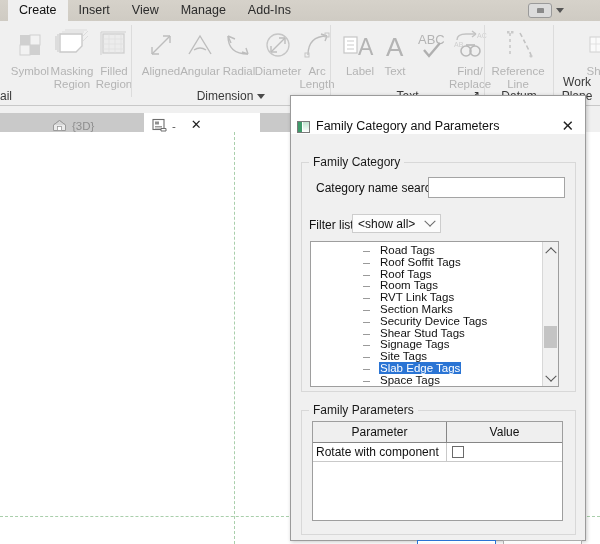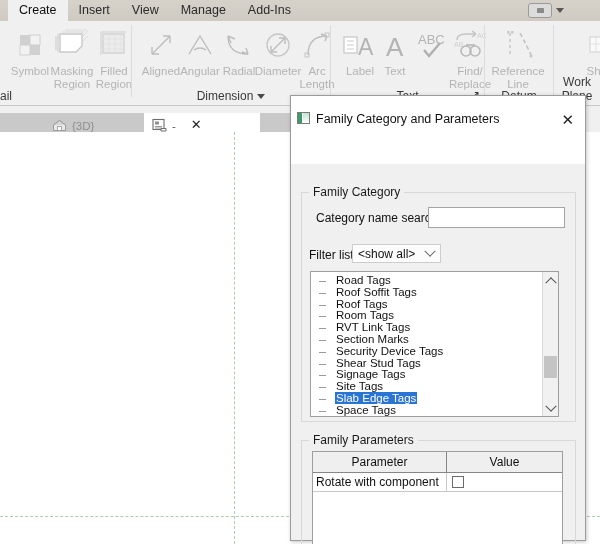--- a/index.html
+++ b/index.html
@@ -92,21 +92,21 @@
   }
 
   
   .dialog {
     position: absolute; left: 290px; top: 95px; width: 294px; height: 444px;
     background: #f0f0f0; border: 1px solid #9b9b9b;
     box-shadow: 1px 1px 4px rgba(0,0,0,0.22);
   }
   .dlg-title {
     position: relative; height: 36px; background: #ffffff;
-    display: flex; align-items: flex-start; padding: 16px 6px;
+    display: flex; align-items: flex-end; padding: 1px 6px;
   }
   .dlg-icon {
     width: 13px; height: 12px; margin-right: 6px; position: relative;
     border: 1px solid #7a7a7a; background: #ffffff; box-sizing: border-box;
   }
   .dlg-icon .g1 { position:absolute; left:0; top:0; width:4px; height:10px; background:#3f9a6a; }
   .dlg-icon .g2 { position:absolute; left:5px; top:0; width:6px; height:10px; background:linear-gradient(#bfe3cf,#ffffff); }
   .dlg-title-text { font-size: 12.5px; color: #111; flex: 1; }
   .dlg-close { font-size: 15px; color: #222; padding: 0 5px; cursor: default; line-height: 1; }
 
@@ -140,21 +140,21 @@
   .chev-dn { width:7px; height:7px; border-right:1.3px solid #6b6b6b; border-bottom:1.3px solid #6b6b6b; transform: rotate(45deg) translate(-2px,-2px); }
 
   
   .listbox {
     position: absolute; background: #ffffff; border: 1px solid #9e9e9e;
     box-sizing: border-box; overflow: hidden;
   }
   .list-inner { position: absolute; left: 0; top: 3px; right: 16px; }
   .litem {
     height: 11.8px; line-height: 11.8px; font-size: 11.5px; color: #111;
-    padding-left: 24px; position: relative; white-space: nowrap; cursor: default;
+    padding-left: 24px; position: relative; white-space: nowrap; cursor: default; margin-left: 44px;
   }
   .litem::before {
     content: ""; position: absolute; left: 8px; top: 6px;
     width: 7px; height: 0; border-top: 1px solid #9a9a9a;
   }
   .litem .txt { background: transparent; padding: 0 1px; }
   .litem.selected .txt { background: #2a74d4; color: #ffffff; }
 
   .sbar {
     position: absolute; right: 0; top: 0; width: 15px; bottom: 0;

